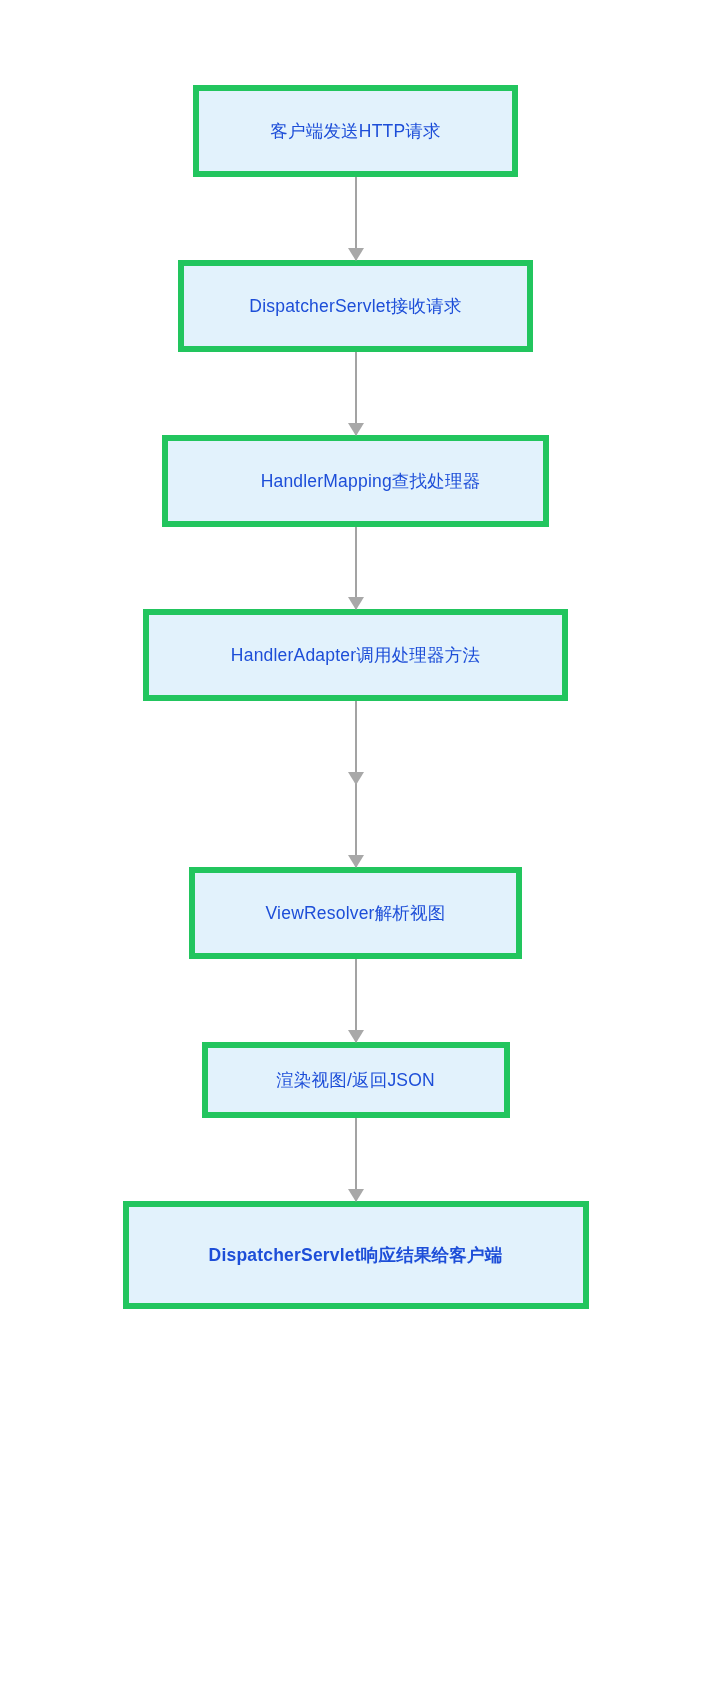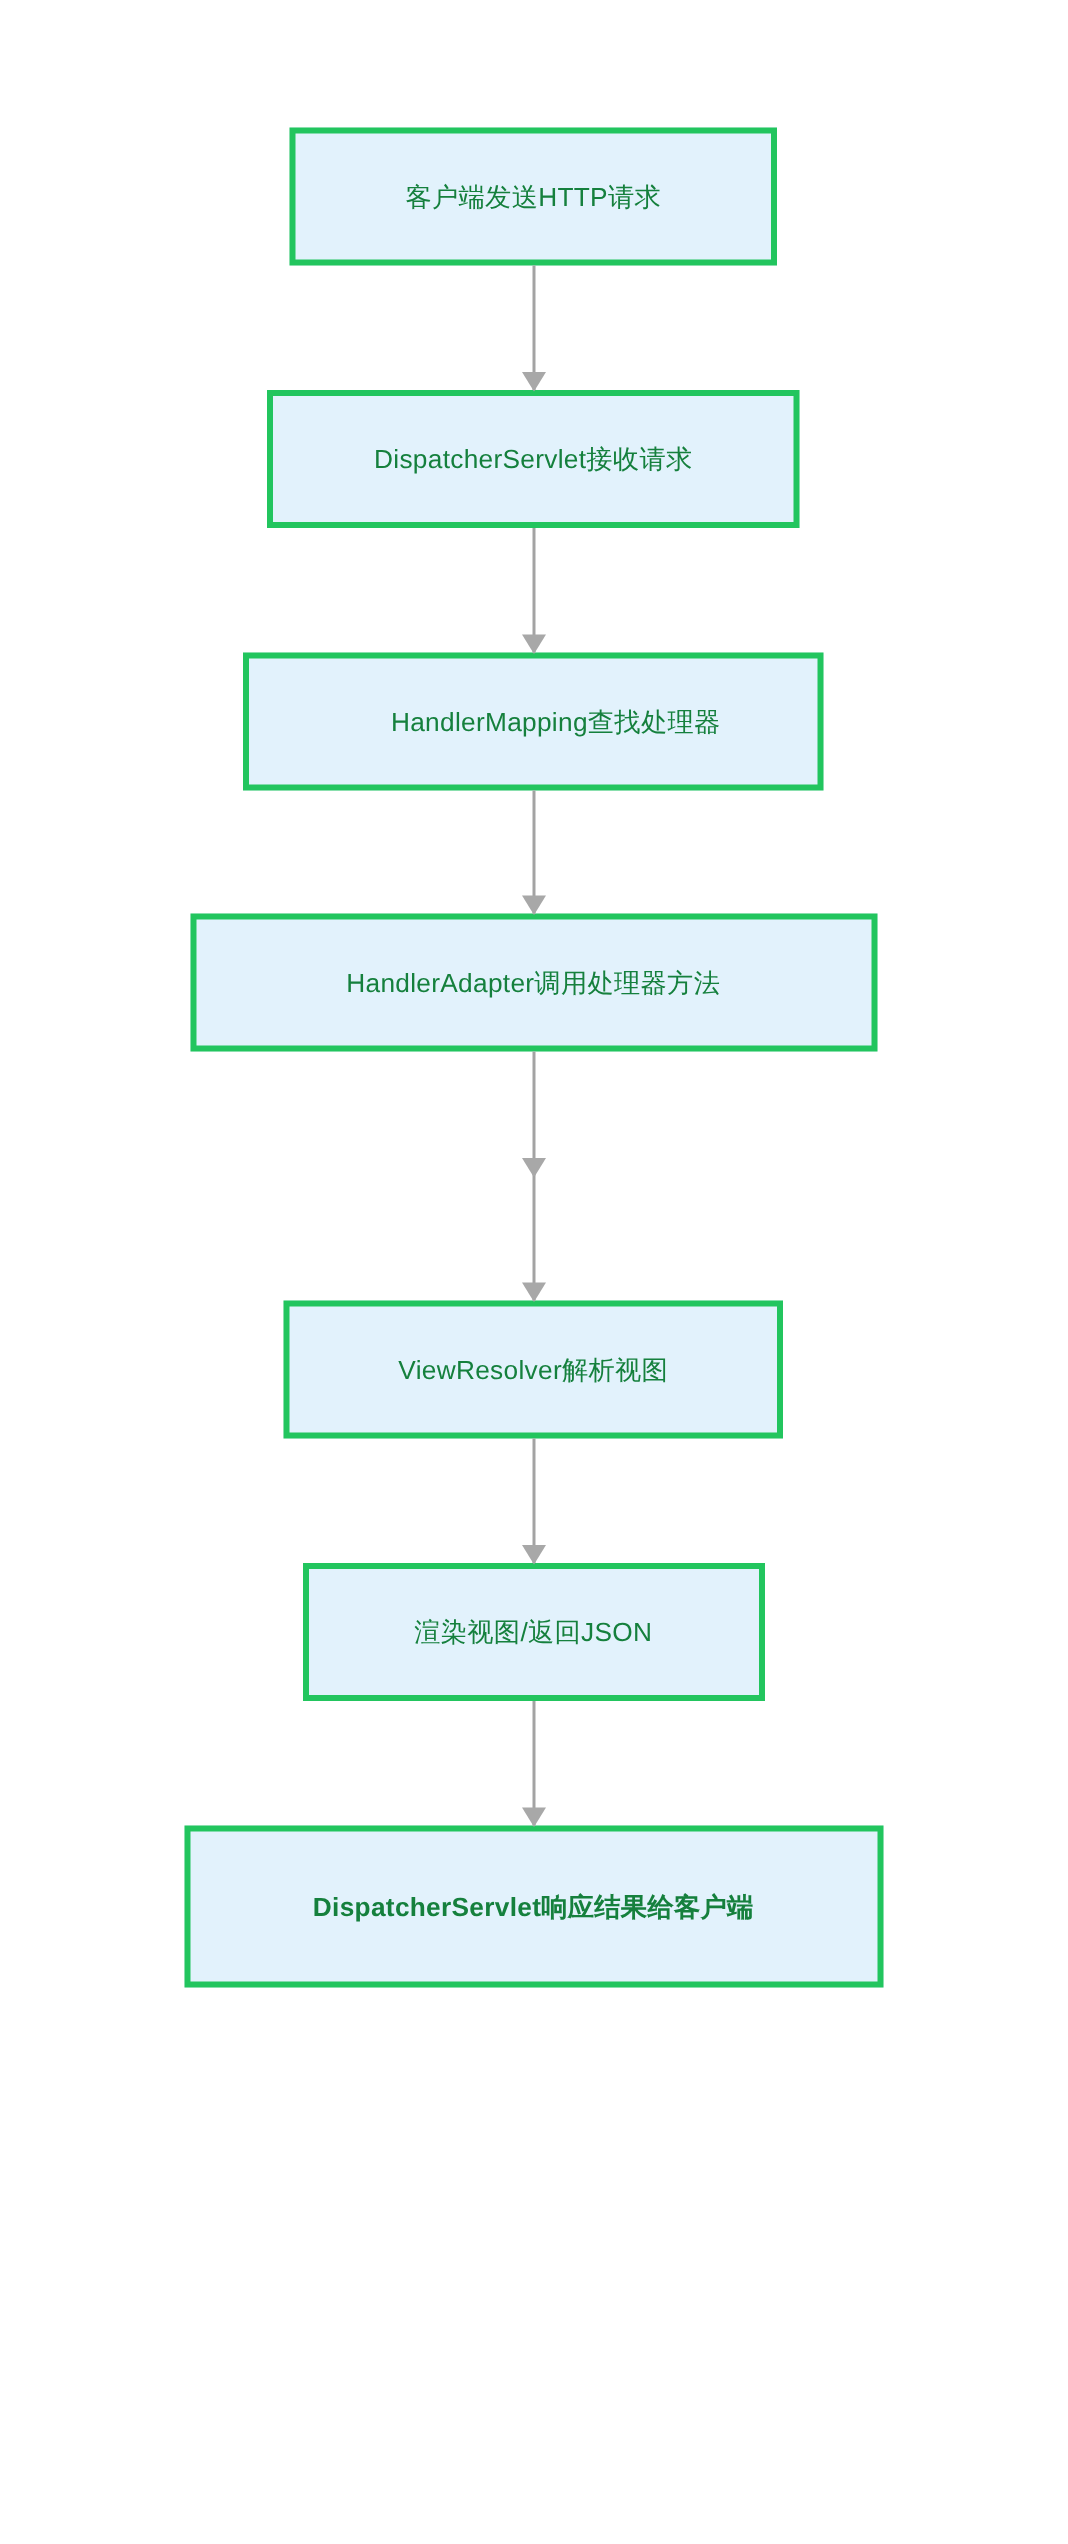--- a/index.html
+++ b/index.html
@@ -27,41 +27,41 @@
     top: 0;
     width: 712px;
     display: flex;
     flex-direction: column;
     align-items: center;
   }
 
   .node {
     box-sizing: border-box;
     background: #e2f2fc;
-    border: 4px solid #22c55e;
-    color: #15803d;
+    border: 6px solid #22c55e;
+    color: #1d4ed8;
     font-size: 17.5px;
     line-height: 30px;
     letter-spacing: 0.2px;
     display: flex;
     align-items: center;
     justify-content: center;
     text-align: left;
     white-space: pre-line;
     padding: 0 10px;
   }
 
   
   .n1 { width: 325px; height: 92px; margin-left: -1px; }
   .n2 { width: 355px; height: 92px; margin-left: -1px; }
   .n3 { width: 387px; height: 92px; margin-left: -1px; padding-left: 40px; }
-  .n4 { width: 458px; height: 92px; margin-left: -1px; }
+  .n4 { width: 425px; height: 92px; margin-left: -1px; }
   .n5 { width: 482px; height: 125px; margin-left: -1px; }
   .n6 { width: 333px; height: 92px; margin-left: -1px; }
-  .n7 { width: 308px; height: 92px; margin-left: -1px; }
+  .n7 { width: 308px; height: 76px; margin-left: -1px; }
   .n8 { width: 466px; height: 108px; margin-left: -1px; font-weight: bold; }
 
   .connector {
     position: relative;
     width: 2px;
     background: transparent;
     display: flex;
     justify-content: center;
   }
   .connector .line {

